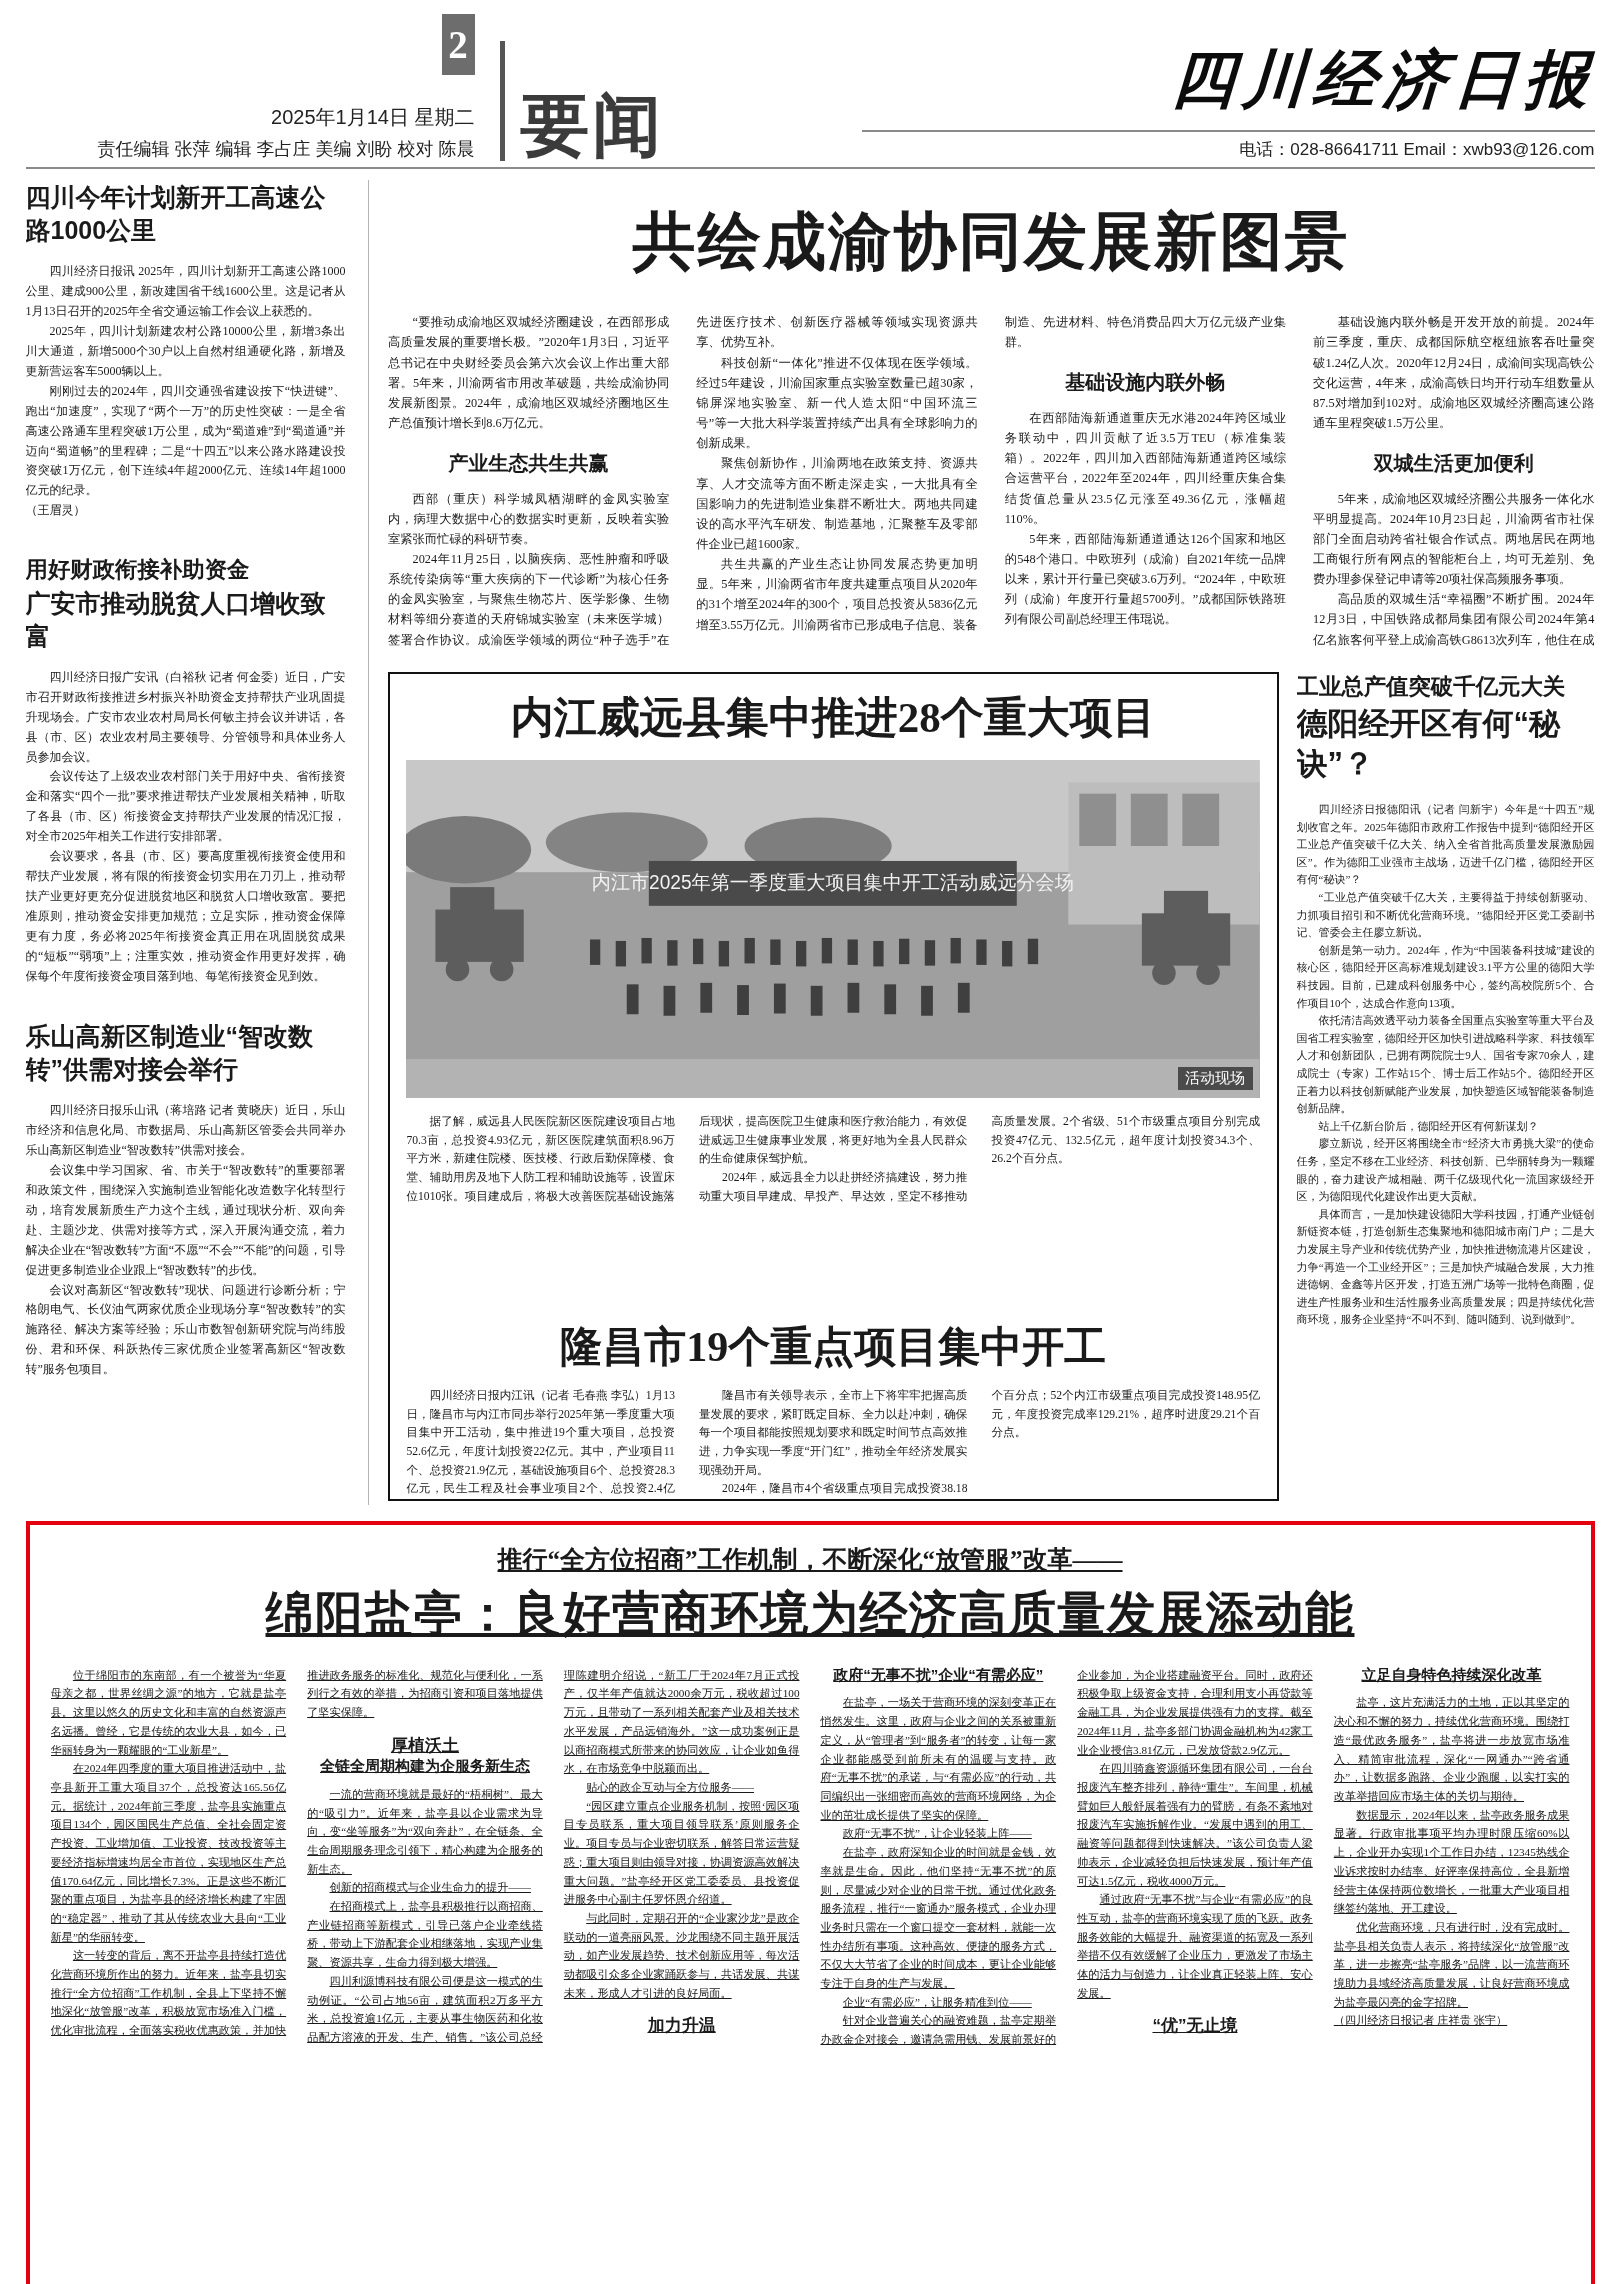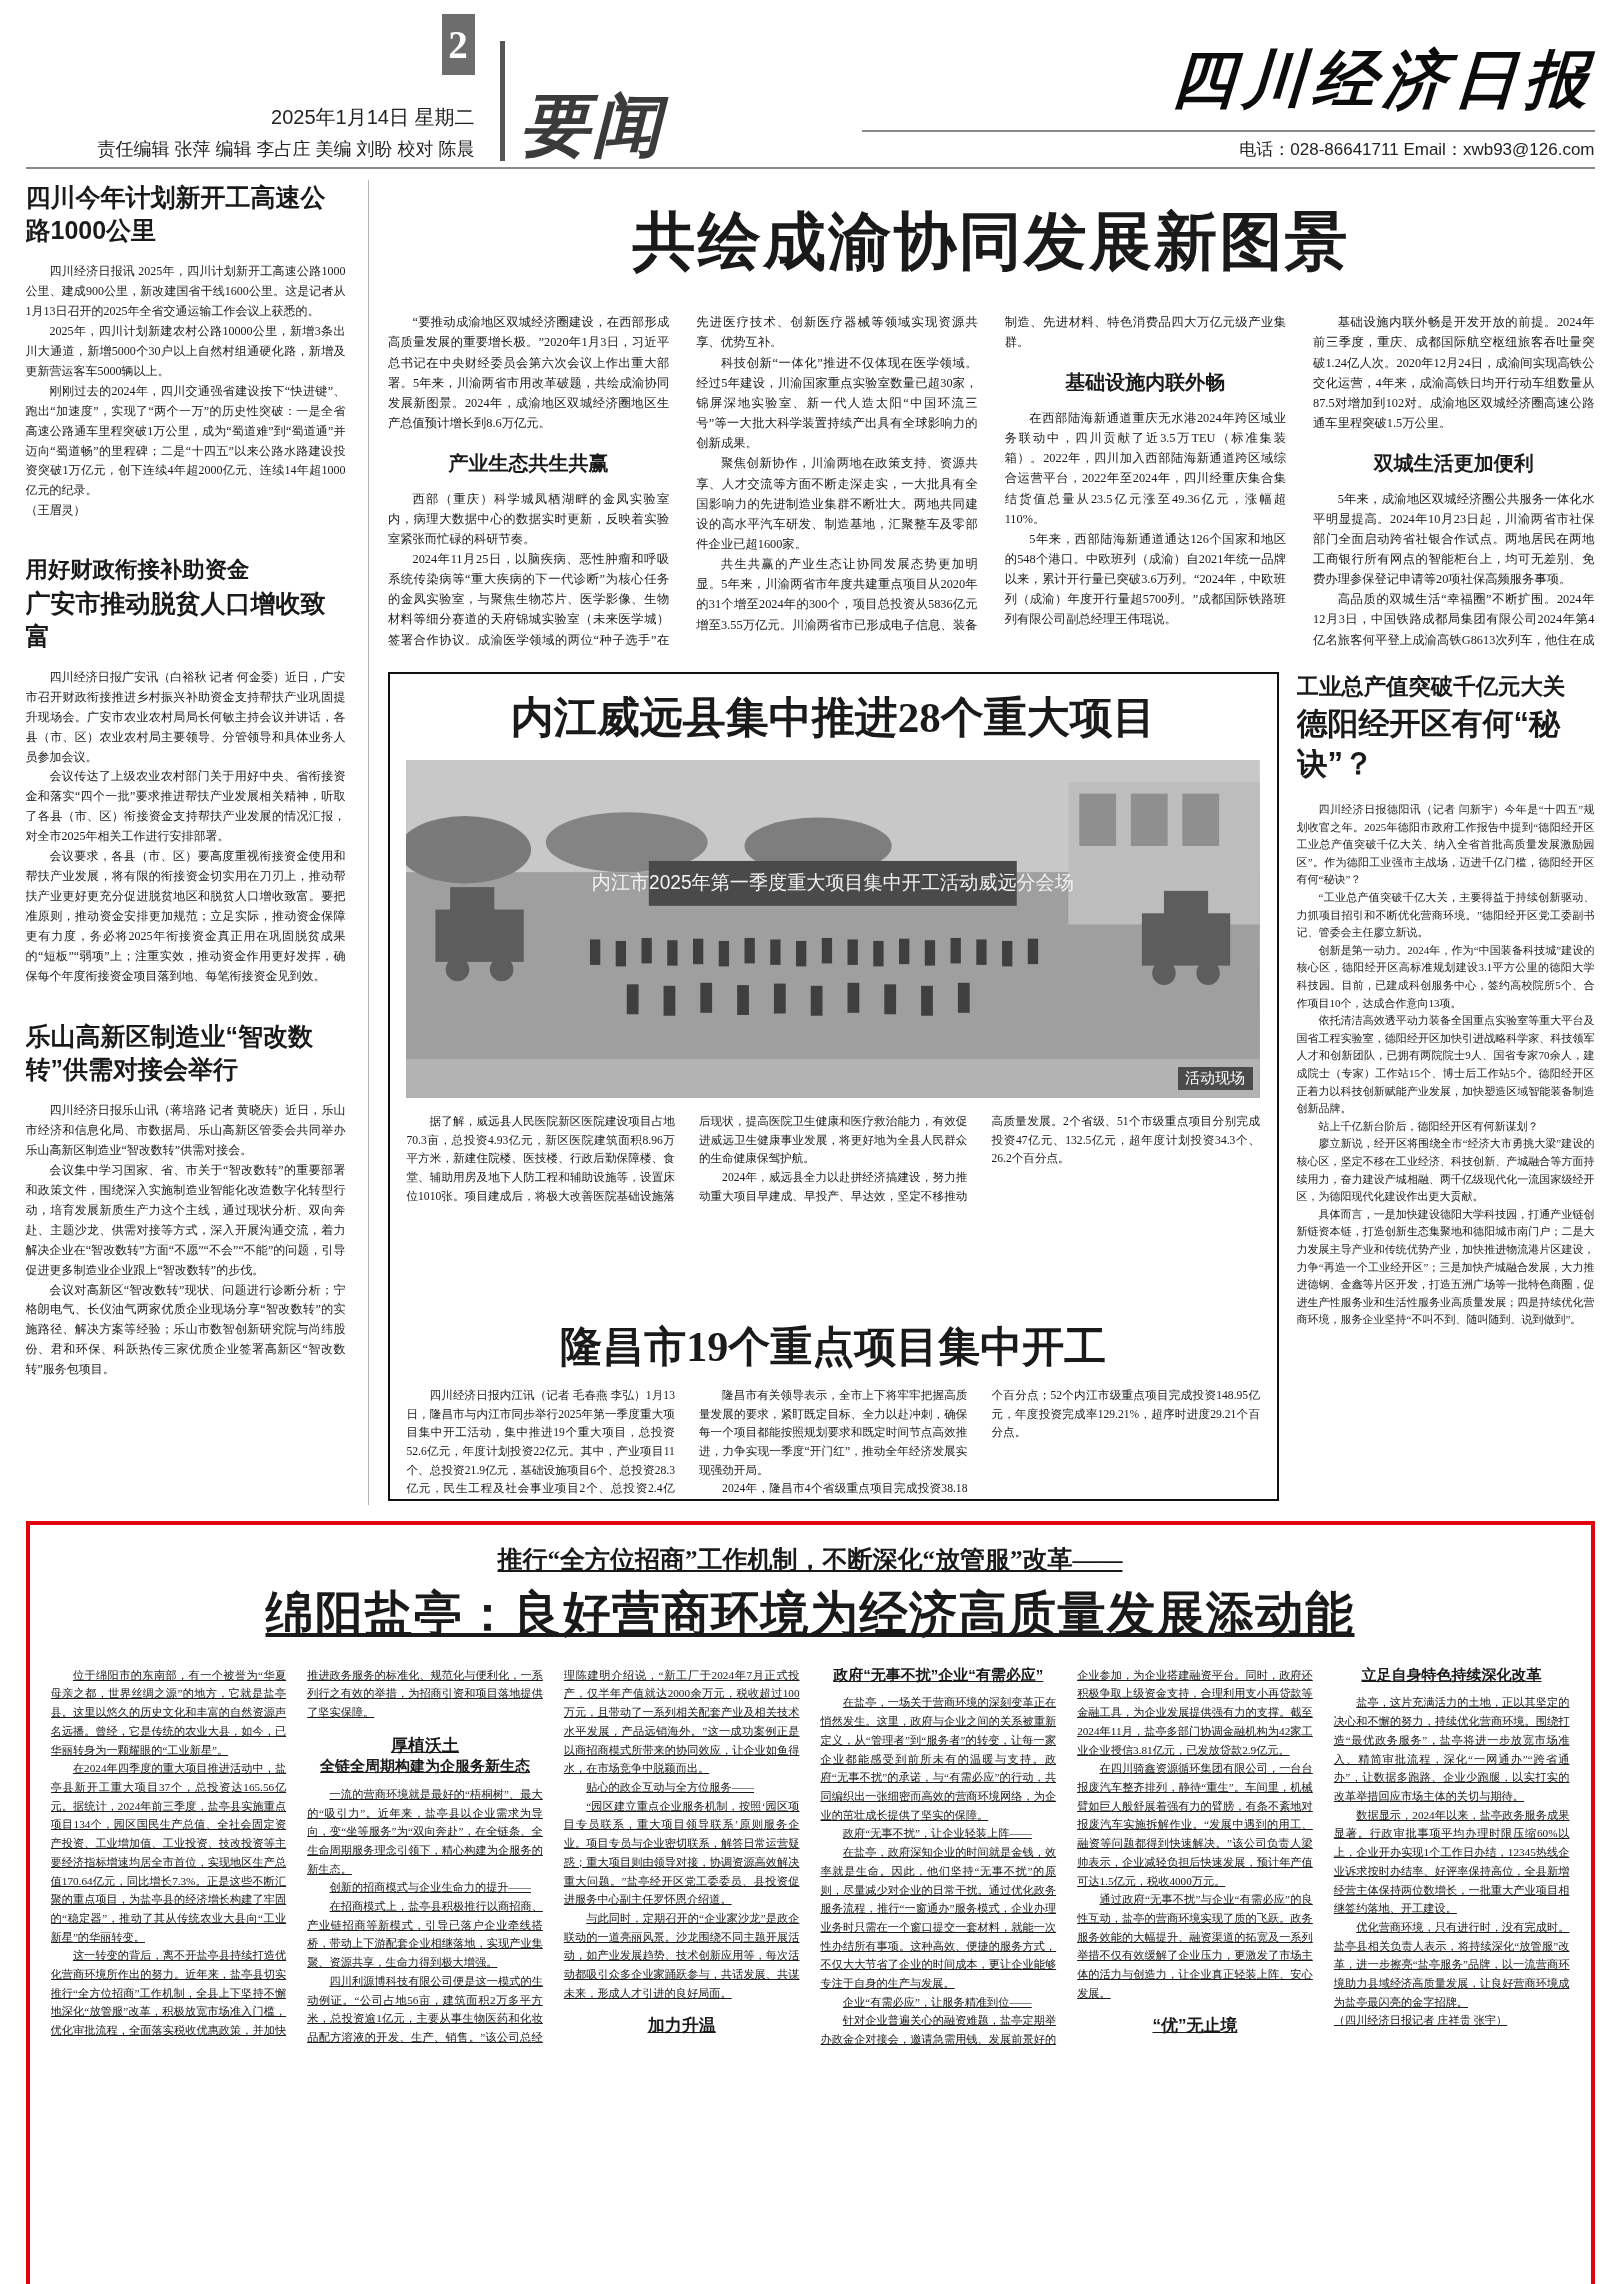--- a/index.html
+++ b/index.html
@@ -11,21 +11,21 @@
   .hdr{display:flex;justify-content:space-between;align-items:flex-end;height:142px;
        border-bottom:2.2px solid #8a8a8a;padding-bottom:6px;}
   .hdr-left{display:flex;align-items:flex-end;gap:15px;}
   .hdr-meta{position:relative;width:449px;text-align:right;padding-right:10.5px;}
   .pagebox{position:absolute;top:-90px;right:10.5px;width:33px;height:61px;background:#6d6d6d;
            color:#fff;font-family:"Liberation Serif",serif;font-weight:700;font-size:39px;
            display:flex;align-items:center;justify-content:center;}
   .date{font-size:20px;font-family:"Liberation Sans",sans-serif;color:#222;margin-bottom:6px;}
   .staff{font-size:18px;font-family:"Liberation Sans",sans-serif;color:#222;}
   .vbar{width:5.2px;height:120px;background:#555;}
-  .section-name{font-size:69px;font-weight:900;color:#3b3b3b;line-height:1;font-family:"Liberation Serif",serif;letter-spacing:3px;font-style:italic;}
+  .section-name{font-size:69px;font-weight:900;color:#3b3b3b;line-height:1;font-family:"Liberation Serif",serif;letter-spacing:3px;}
   .hdr-right{text-align:right;width:733px;}
   .masthead{font-size:63px;font-weight:900;font-style:italic;letter-spacing:7.5px;color:#0c0c0c;
             font-family:"DejaVu Serif",serif;transform:skewX(-3deg);margin-bottom:7.5px;}
   .contact{border-top:2.2px solid #8a8a8a;padding-top:6px;font-size:17px;
            font-family:"Liberation Sans",sans-serif;color:#222;}
 
   
   .body-text p{margin:0;text-indent:2em;text-align:justify;}
   .blk-credit{text-align:right;text-indent:0 !important;}
   h4.blk-h,h4.blk-ht{font-family:"Liberation Sans",sans-serif;text-align:center;font-weight:700;margin:12px 0 7.5px;}
@@ -226,21 +226,21 @@
 
         <div class="deyang">
           <div class="dy-kicker">工业总产值突破千亿元大关</div>
           <h2 class="dy-title">德阳经开区有何“秘诀”？</h2>
           <div class="dy-body body-text">
               <p class="blk-p">四川经济日报德阳讯（记者 闫新宇）今年是“十四五”规划收官之年。2025年德阳市政府工作报告中提到“德阳经开区工业总产值突破千亿大关、纳入全省首批高质量发展激励园区”。作为德阳工业强市主战场，迈进千亿门槛，德阳经开区有何“秘诀”？</p>
               <p class="blk-p">“工业总产值突破千亿大关，主要得益于持续创新驱动、力抓项目招引和不断优化营商环境。”德阳经开区党工委副书记、管委会主任廖立新说。</p>
               <p class="blk-p">创新是第一动力。2024年，作为“中国装备科技城”建设的核心区，德阳经开区高标准规划建设3.1平方公里的德阳大学科技园。目前，已建成科创服务中心，签约高校院所5个、合作项目10个，达成合作意向13项。</p>
               <p class="blk-p">依托清洁高效透平动力装备全国重点实验室等重大平台及国省工程实验室，德阳经开区加快引进战略科学家、科技领军人才和创新团队，已拥有两院院士9人、国省专家70余人，建成院士（专家）工作站15个、博士后工作站5个。德阳经开区正着力以科技创新赋能产业发展，加快塑造区域智能装备制造创新品牌。</p>
               <p class="blk-p">站上千亿新台阶后，德阳经开区有何新谋划？</p>
-              <p class="blk-p">廖立新说，经开区将围绕全市“经济大市勇挑大梁”建设的核心区，坚定不移在工业经济、科技创新、产城融合等方面持续用力，奋力建设产城相融、两千亿级现代化一流国家级经开区，为德阳现代化建设作出更大贡献。</p>
+              <p class="blk-p">廖立新说，经开区将围绕全市“经济大市勇挑大梁”的使命任务，坚定不移在工业经济、科技创新、已华丽转身为一颗耀眼的，奋力建设产城相融、两千亿级现代化一流国家级经开区，为德阳现代化建设作出更大贡献。</p>
               <p class="blk-p">具体而言，一是加快建设德阳大学科技园，打通产业链创新链资本链，打造创新生态集聚地和德阳城市南门户；二是大力发展主导产业和传统优势产业，加快推进物流港片区建设，力争“再造一个工业经开区”；三是加快产城融合发展，大力推进德钢、金鑫等片区开发，打造五洲广场等一批特色商圈，促进生产性服务业和生活性服务业高质量发展；四是持续优化营商环境，服务企业坚持“不叫不到、随叫随到、说到做到”。</p>
             </div>
         </div>
 
       </div>
     </div>
   </div>
 
   <div class="yt-box">
     <div class="yt-kicker">推行“全方位招商”工作机制，不断深化“放管服”改革——</div>

